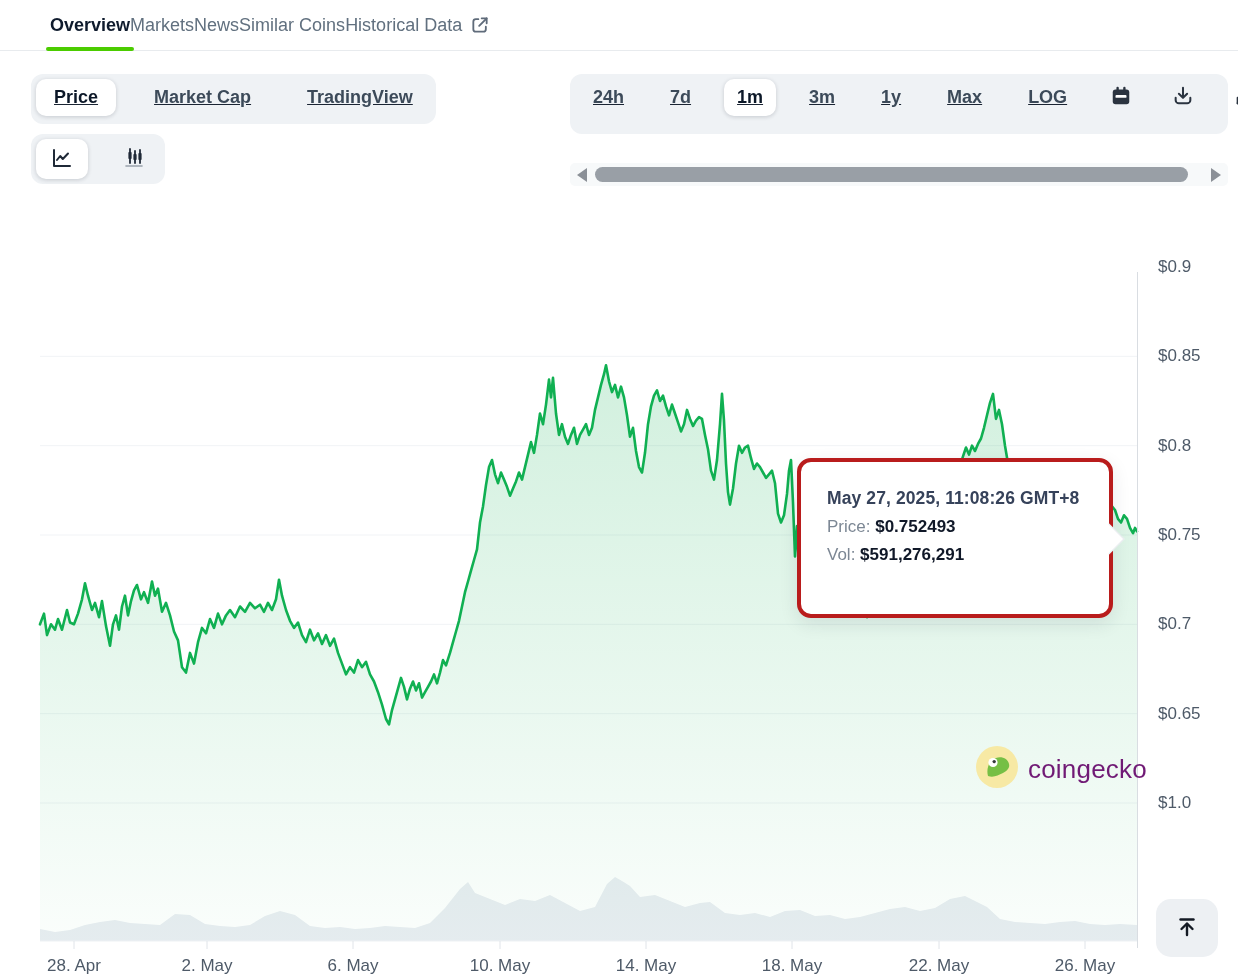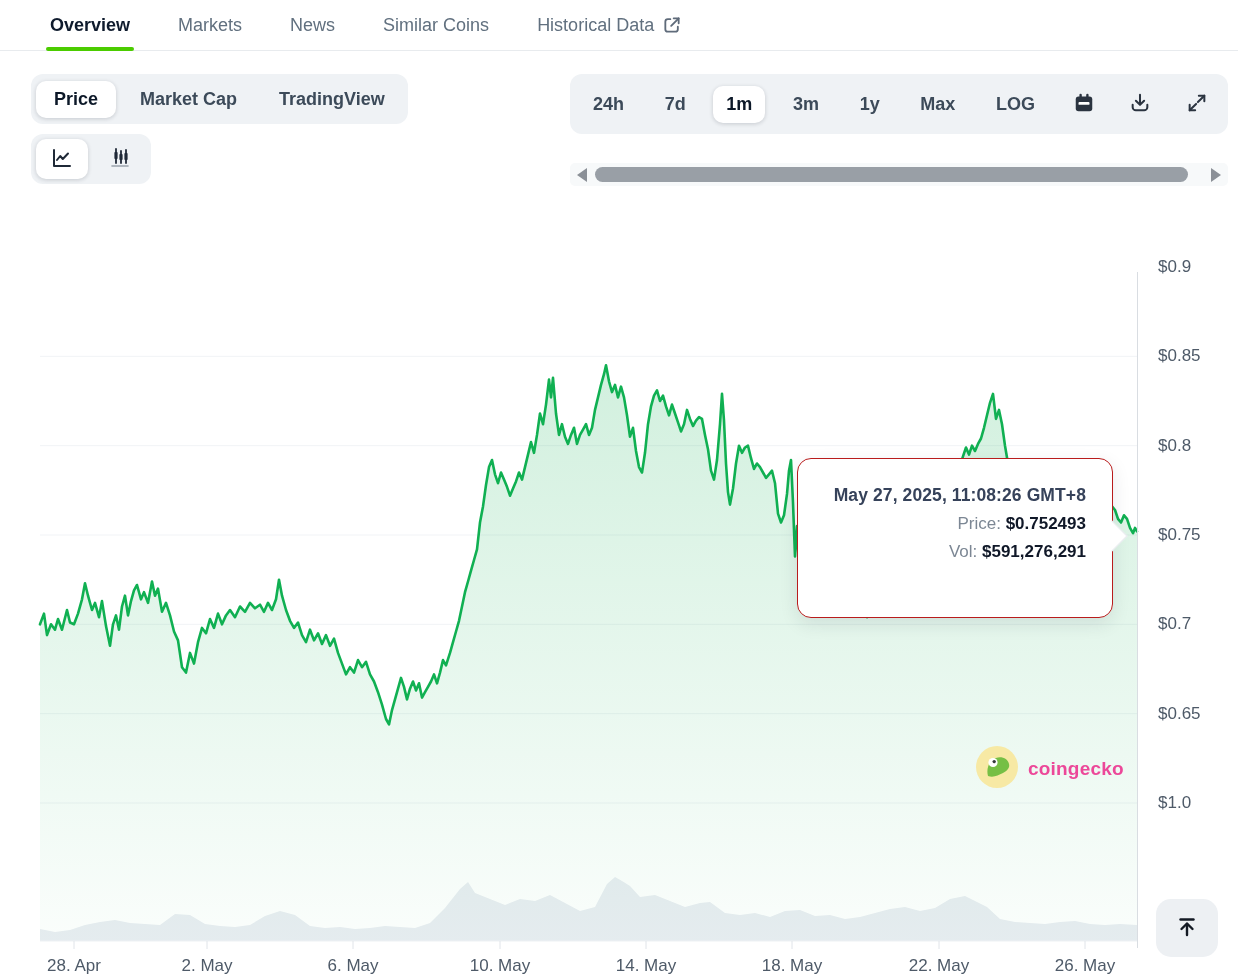--- a/index.html
+++ b/index.html
@@ -2,30 +2,30 @@
 <html style="--accent: #4bcc00;"><head>
 <meta charset="utf-8">
 <style>
   html,body{margin:0;padding:0;}
   body{
     width:1238px;height:978px;position:relative;background:#fff;overflow:hidden;
     font-family:"Liberation Sans",sans-serif;color:#1a2433;
   }
   
   .tabs{position:absolute;top:0;left:0;right:0;height:50px;border-bottom:1px solid #e8ebee;
-        display:flex;gap:48px;padding-left:50px;align-items:center;background:#fff;}
+        display:flex;padding-left:50px;align-items:center;background:#fff;}
   .tab{position:relative;height:100%;display:flex;align-items:center;gap:8px;
        font-size:18px;font-weight:500;color:#61707f;cursor:pointer;white-space:nowrap;}
   .tab.active{color:#0f1b2d;font-weight:700;}
   .tab.active::after{content:"";position:absolute;left:-4px;right:-4px;bottom:-1px;height:4px;
        background:var(--accent,#4bcc00);border-radius:2px;}
   .tab svg{display:block;}
   
   .seg-group{position:absolute;background:#eff2f5;border-radius:12px;display:flex;
-        align-items:center;padding:5px;gap:6px;box-sizing:border-box;}
+        align-items:flex-start;padding:5px;gap:20px;box-sizing:border-box;text-decoration:underline;}
   .metric-group{left:31px;top:74px;height:50px;}
   .range-group{right:10px;top:74px;height:60px;width:658px;justify-content:space-between;padding:5px 10px;}
   .type-group{left:31px;top:134px;height:50px;}
   .seg-btn{border:none;background:transparent;font-family:inherit;font-size:18px;font-weight:600;
         color:#3c4a59;padding:8px 18px;border-radius:10px;cursor:pointer;white-space:nowrap;}
   .range-group .seg-btn{padding:8px 13px;}
   .seg-btn.active{background:#fff;color:#0c1828;font-weight:700;box-shadow:0 1px 4px rgba(16,24,40,.18);}
   .icon-btn{border:none;background:transparent;padding:6px 10px;border-radius:10px;cursor:pointer;
         display:flex;align-items:center;}
   .type-btn{width:52px;height:40px;display:flex;align-items:center;justify-content:center;
@@ -39,31 +39,31 @@
   .hs-arrow{position:absolute;top:5px;width:0;height:0;border-top:7px solid transparent;
         border-bottom:7px solid transparent;cursor:pointer;}
   .hs-left{left:7px;border-right:10px solid #8b9097;}
   .hs-right{right:7px;border-left:10px solid #8b9097;}
   
   #chart-svg{position:absolute;left:0;top:0;z-index:0;}
   .axis-label{position:absolute;font-size:17px;color:#4e5a68;z-index:1;}
   .x-label{transform:translateX(-50%);}
   
   .tooltip{position:absolute;left:797px;top:458px;width:316px;height:160px;background:#fff;
-        border:1px solid #b91c1c;border-radius:14px;box-shadow:0 6px 18px rgba(30,41,59,.10);
-        padding:26px 26px 0;box-sizing:border-box;z-index:3;text-align:right;}
+        border:4px solid #b91c1c;border-radius:14px;box-shadow:0 6px 18px rgba(30,41,59,.10);
+        padding:26px 26px 0;box-sizing:border-box;z-index:3;}
   .tooltip-title{font-size:17.5px;font-weight:700;color:#36425a;letter-spacing:.1px;}
   .tooltip-row{font-size:17px;color:#7c8794;margin-top:8px;}
   .tooltip-row:first-of-type{margin-top:26px;}
   .tooltip-row b{color:#101828;font-weight:700;margin-top:25px;}
   .tooltip-arrow{position:absolute;right:-11px;top:66px;width:21px;height:21px;background:#fff;
         border-right:1px solid #e8ebef;border-top:1px solid #e8ebef;transform:rotate(45deg);}
   
   .watermark{position:absolute;left:976px;top:746px;display:flex;align-items:center;gap:10px;z-index:2;}
-  .watermark .wm-text{font-size:19px;font-weight:700;color:#ec4899;letter-spacing:.2px;}
+  .watermark .wm-text{font-size:26px;font-weight:400;color:#701a75;letter-spacing:.2px;}
   
   .scroll-top{position:absolute;left:1156px;top:899px;width:62px;height:58px;border-radius:15px;
         background:#edf0f3;border:none;display:flex;align-items:center;justify-content:center;
         cursor:pointer;z-index:4;}
 </style>
 </head>
 <body>
 
 <svg id="chart-svg" width="1238" height="978" viewBox="0 0 1238 978">
   <defs>

